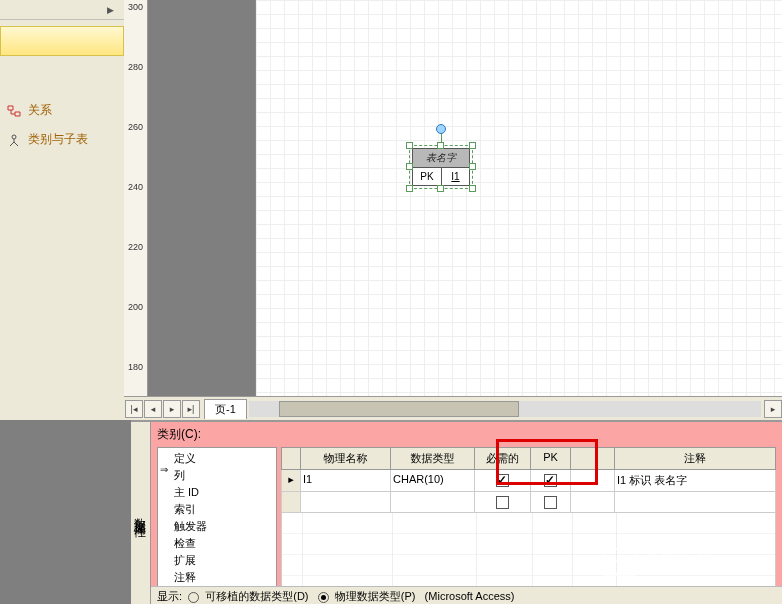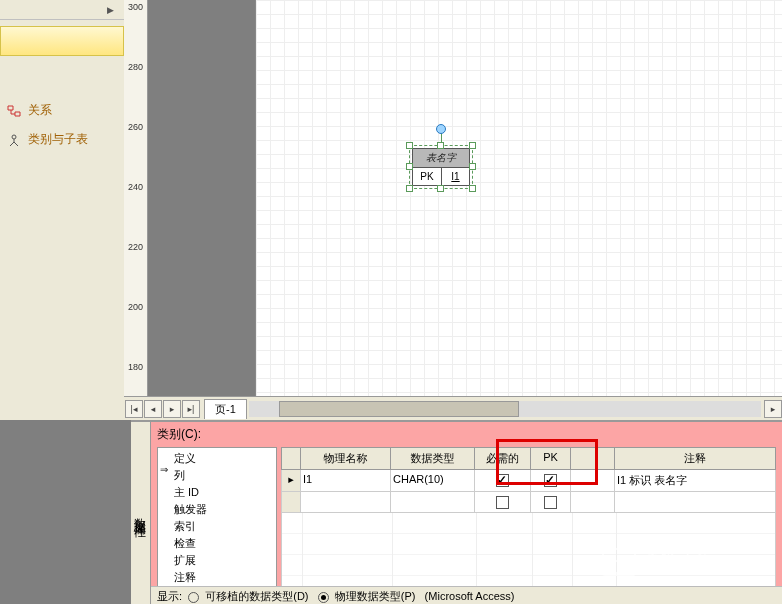--- a/index.html
+++ b/index.html
@@ -174,22 +174,22 @@
 <div class="props">
   <div class="vtab">数据库属性</div>
   <div class="props-body">
     <div class="cat-label">类别(C):</div>
     <div class="tree-grid">
       <div class="tree">
         <div class="tree-item">定义</div>
         <span class="arrow-marker">⇒</span>
         <div class="tree-item">列</div>
         <div class="tree-item">主 ID</div>
+        <div class="tree-item">索引</div>
         <div class="tree-item">触发器</div>
-        <div class="tree-item">索引</div>
         <div class="tree-item">检查</div>
         <div class="tree-item">扩展</div>
         <div class="tree-item">注释</div>
       </div>
       <div class="grid">
         <div class="grid-head">
           <div class="gh rowhdr"></div>
           <div class="gh c1">物理名称</div>
           <div class="gh c2">数据类型</div>
           <div class="gh c3">必需的</div>

